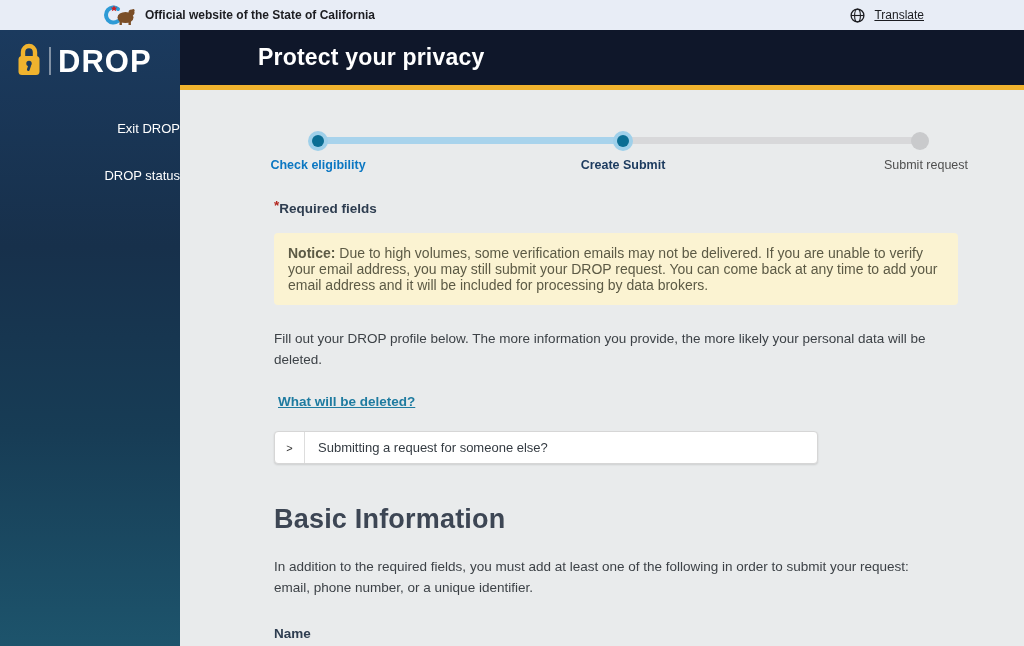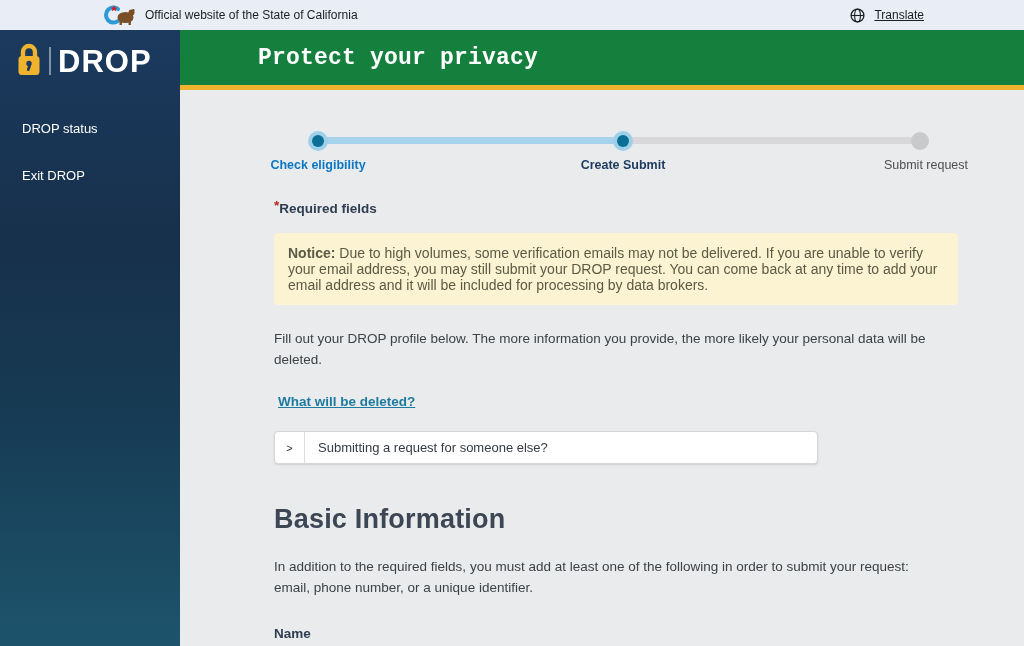--- a/index.html
+++ b/index.html
@@ -4,42 +4,42 @@
 <style>
   * { margin:0; padding:0; box-sizing:border-box; }
   html,body { width:1024px; height:646px; overflow:hidden; }
   body { font-family:"Liberation Sans", sans-serif; }
   .app { width:1024px; height:646px; display:flex; flex-direction:column; background:#e9ebec; }
 
   
   .topbar { height:30px; flex:0 0 30px; background:#e8edf6; display:flex; align-items:center;
             padding:0 100px 0 103px; }
   .topbar-left { display:flex; align-items:center; gap:9px; }
-  .official-text { font-size:12px; font-weight:400; color:#1c1d21; }
+  .official-text { font-size:12px; font-weight:700; color:#1c1d21; }
   .topbar-right { margin-left:auto; display:flex; align-items:center; gap:9px; cursor:pointer; }
   .translate-label { font-size:12px; font-weight:400; color:#1c1d21; text-decoration:underline; }
 
   
   .body-row { flex:1; display:flex; min-height:0; }
 
   
   .sidebar { width:180px; flex:0 0 180px;
              background:linear-gradient(180deg,#1b3a5e 0%,#17304b 35%,#173c55 65%,#1d546c 100%);
-             color:#fff; }
+             color:#fff;text-align:right; }
   .logo-row { display:flex; align-items:center; gap:7px; margin:13px 0 0 16px; cursor:pointer; }
   .logo-divider { width:2px; height:28px; background:rgba(255,255,255,.45); }
   .logo-word { font-size:31px; font-weight:800; letter-spacing:1px; color:#fff; line-height:1; }
   .nav { margin-top:42px; }
   .nav-item { font-size:13px; color:#fff; padding-left:22px; cursor:pointer; }
   .nav-item + .nav-item { margin-top:32px; }
 
   
   .main { flex:1; display:flex; flex-direction:column; background:#e9ebec; min-width:0; }
-  .page-header { height:55px; flex:0 0 55px; background:#15803d; display:flex; align-items:center;
-                 padding-left:78px;font-family:Liberation Mono, monospace; }
+  .page-header { height:55px; flex:0 0 55px; background:#0f172a; display:flex; align-items:center;
+                 padding-left:78px; }
   .page-title { color:#fff; font-size:23px; font-weight:700; letter-spacing:.2px; }
   .gold-bar { height:5px; flex:0 0 5px; background:#f0b32e; }
   .content { padding-left:94px; width:778px; }
 
   
   .stepper { position:relative; height:85px; }
   .track { position:absolute; top:47px; height:7px; border-radius:4px; }
   .track-blue { left:44px; width:305px; background:#a8d3ec; }
   .track-gray { left:349px; width:297px; background:#d8d8da; }
   .dot { position:absolute; border-radius:50%; }
@@ -115,22 +115,22 @@
             <path d="M7 14 V9 a6 6 0 0 1 12 0 v5" stroke="#f0b32e" stroke-width="4.4" fill="none"></path>
             <rect x="2.5" y="13" width="21" height="19" rx="3.5" fill="#f0b32e"></rect>
             <circle cx="13" cy="20.5" r="2.7" fill="#1b3a5e"></circle>
             <rect x="11.6" y="21.5" width="2.8" height="6.5" rx="1.2" fill="#1b3a5e" transform="rotate(18 13 24.5)"></rect>
           </svg>
         </span>
         <span class="logo-divider"></span>
         <span class="logo-word">DROP</span>
       </div>
       <nav class="nav">
+        <div class="nav-item">Exit DROP</div>
         <div class="nav-item">DROP status</div>
-        <div class="nav-item">Exit DROP</div>
       </nav>
     </aside>
 
     <div class="main">
       <div class="page-header">
         <h1 class="page-title">Protect your privacy</h1>
       </div>
       <div class="gold-bar"></div>
 
       <div class="content">

